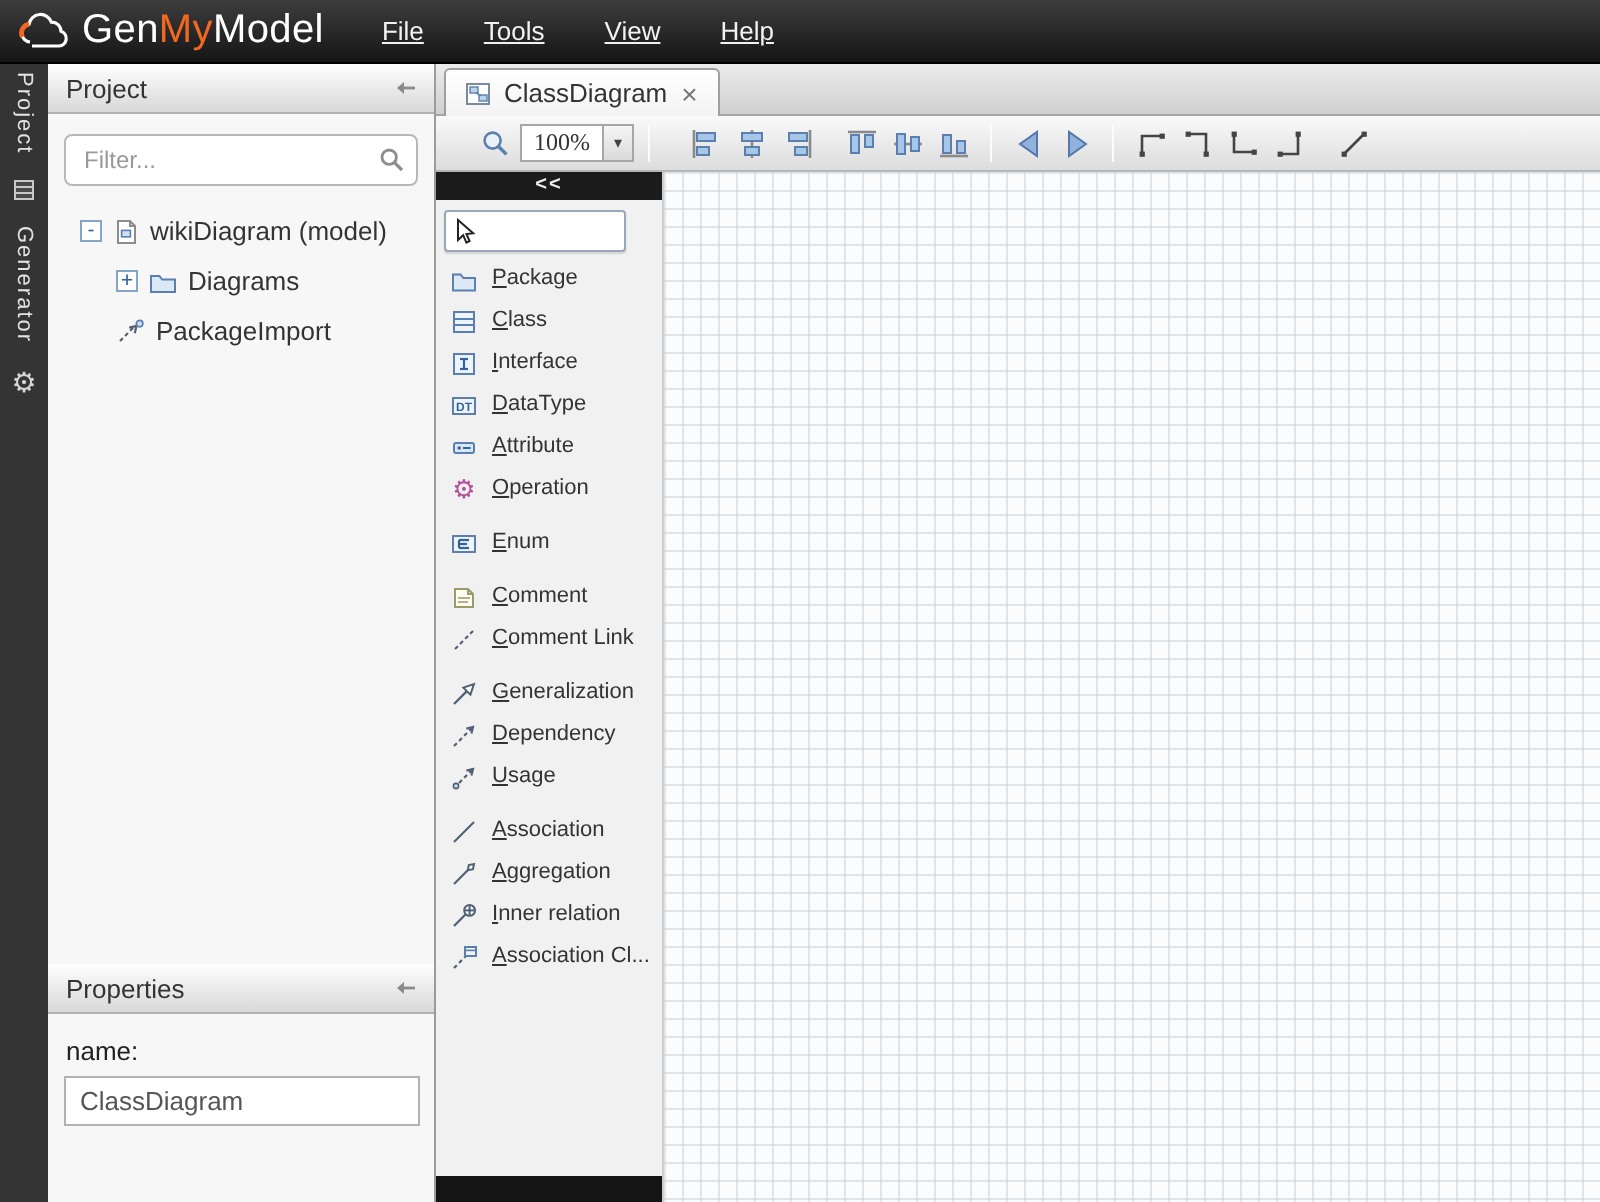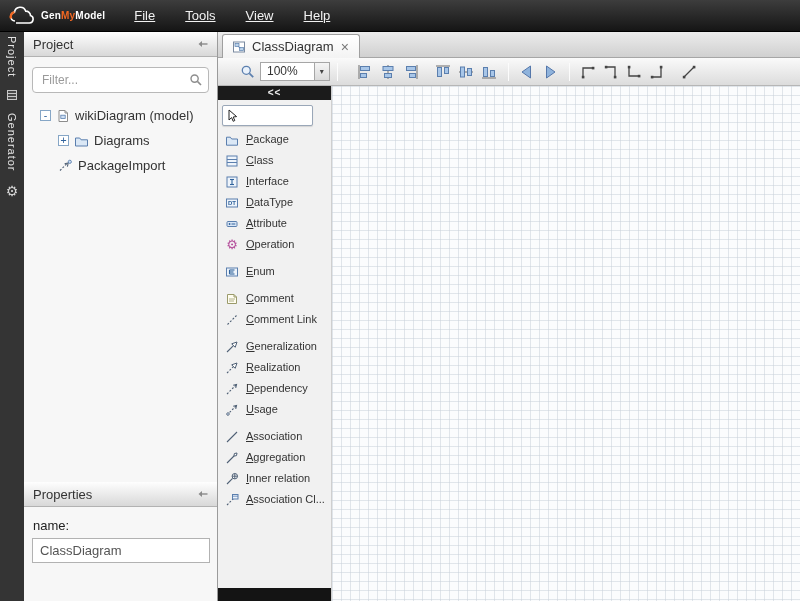--- a/index.html
+++ b/index.html
@@ -5,21 +5,21 @@
   * { margin:0; padding:0; box-sizing:border-box; cursor:default; }
   html,body { width:800px; height:601px; }
   body { font-family:"Liberation Sans", sans-serif; background:#fff; overflow:hidden; }
   #screen { position:relative; width:800px; height:601px; background:#fff; overflow:hidden; }
 
   
   #topbar { position:absolute; left:0; top:0; width:800px; height:32px;
     background:linear-gradient(#3d3d3d,#151515); display:flex; align-items:center; color:#fff;
     border-bottom:1px solid #000; z-index:30; }
   .logo { display:flex; align-items:center; gap:5px; padding:0 14px 0 8px; }
-  .logo-text { font-size:10px; font-weight:bold; letter-spacing:.2px; white-space:nowrap; }
+  .logo-text { font-size:20px; font-weight:normal; letter-spacing:.2px; white-space:nowrap; }
   .logo-orange { color:#f26822; }
   .menu-item { padding:0 15px; font-size:13px; height:32px; line-height:31px; color:#f2f2f2;text-decoration:underline; }
 
   
   #rail { position:absolute; left:0; top:32px; width:24px; height:569px; background:#343434;
     display:flex; flex-direction:column; align-items:center; z-index:20; }
   .rail-label { writing-mode:vertical-rl; font-size:11px; color:#e3e3e3; letter-spacing:1px; padding:4px 0; }
   .rail-icon { margin:7px 0; line-height:0; }
   .rail-gear { font-size:14px; color:#d5d5d5; line-height:14px; margin:8px 0; }
 
@@ -58,21 +58,21 @@
     background:linear-gradient(#ffffff,#f3f3f3); border:1px solid #9f9f9f; border-bottom:none;
     border-radius:3px 3px 0 0; display:flex; align-items:center; gap:6px; padding:0 9px; }
   .tab-label { font-size:13px; color:#333; }
   .tab-close { color:#777; font-size:14px; line-height:14px; padding:0 1px; }
 
   #toolbar { position:absolute; left:218px; top:58px; right:0; height:28px;
     background:linear-gradient(#fafafa,#dcdcdc); border-bottom:1px solid #b6b6b6;
     display:flex; align-items:center; padding-left:22px; z-index:10; }
   .zoom-icon { line-height:0; margin-right:4px; }
   .zoom-box { display:flex; align-items:stretch; border:1px solid #a6a6a6; background:#fff; height:19px; }
-  .zoom-value { padding:1px 16px 0 6px; min-width:40px; font-size:12px; color:#333; }
+  .zoom-value { padding:1px 6px 0 6px; min-width:40px; font-size:12px; color:#333;font-family:Liberation Serif, serif; }
   .zoom-arrow { width:15px; border-left:1px solid #a6a6a6; background:linear-gradient(#f5f5f5,#dadada);
     font-size:8px; color:#444; display:flex; align-items:center; justify-content:center; }
   .tb-sep { width:1px; height:18px; background:#adadad; border-right:1px solid #fcfcfc; margin:0 7px; }
   .tb-btn { width:23px; height:23px; display:flex; align-items:center; justify-content:center; border-radius:2px; }
   .tb-gap { width:9px; }
 
   
   #canvas { position:absolute; left:332px; top:86px; right:0; bottom:0; background:#fbfcfd;
     background-image:
       linear-gradient(to right, rgba(203,210,219,.55) 1px, transparent 1px),
@@ -417,27 +417,20 @@
       </div>
 
       <div class="pal-item grp">
         <svg class="pico" width="14" height="14" viewBox="0 0 14 14">
           <line x1="2" y1="12" x2="8.2" y2="5.8" stroke="#4f6075" stroke-width="1.1"></line>
           <polygon points="12,2 10.2,7.3 6.7,3.8" fill="#fff" stroke="#4f6075" stroke-width="1"></polygon>
         </svg>
         <span class="pal-label">Generalization</span>
       </div>
 
-      <div class="pal-item">
-        <svg class="pico" width="14" height="14" viewBox="0 0 14 14">
-          <line x1="2" y1="12" x2="8.2" y2="5.8" stroke="#4f6075" stroke-width="1.1" stroke-dasharray="2 1.6"></line>
-          <polygon points="12,2 10.2,7.3 6.7,3.8" fill="#fff" stroke="#4f6075" stroke-width="1"></polygon>
-        </svg>
-        <span class="pal-label">Realization</span>
-      </div>
 
       <div class="pal-item">
         <svg class="pico" width="14" height="14" viewBox="0 0 14 14">
           <line x1="2" y1="12" x2="11" y2="3" stroke="#4f6075" stroke-width="1.1" stroke-dasharray="2 1.6"></line>
           <polyline points="8.2,3.3 11.5,2.5 10.7,5.8" fill="none" stroke="#4f6075" stroke-width="1.1"></polyline>
         </svg>
         <span class="pal-label">Dependency</span>
       </div>
 
       <div class="pal-item">

